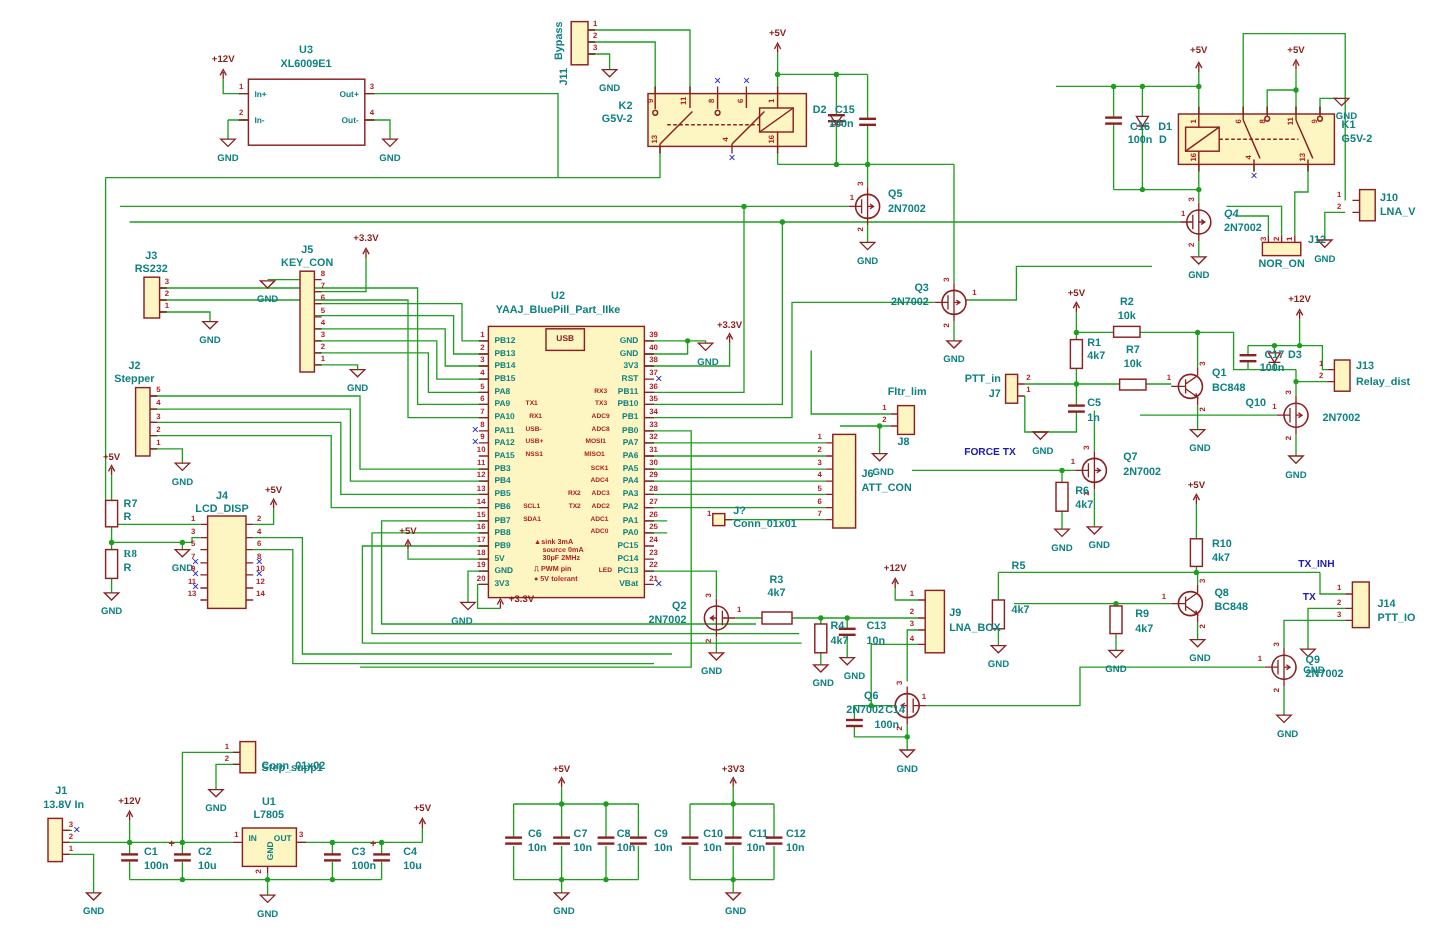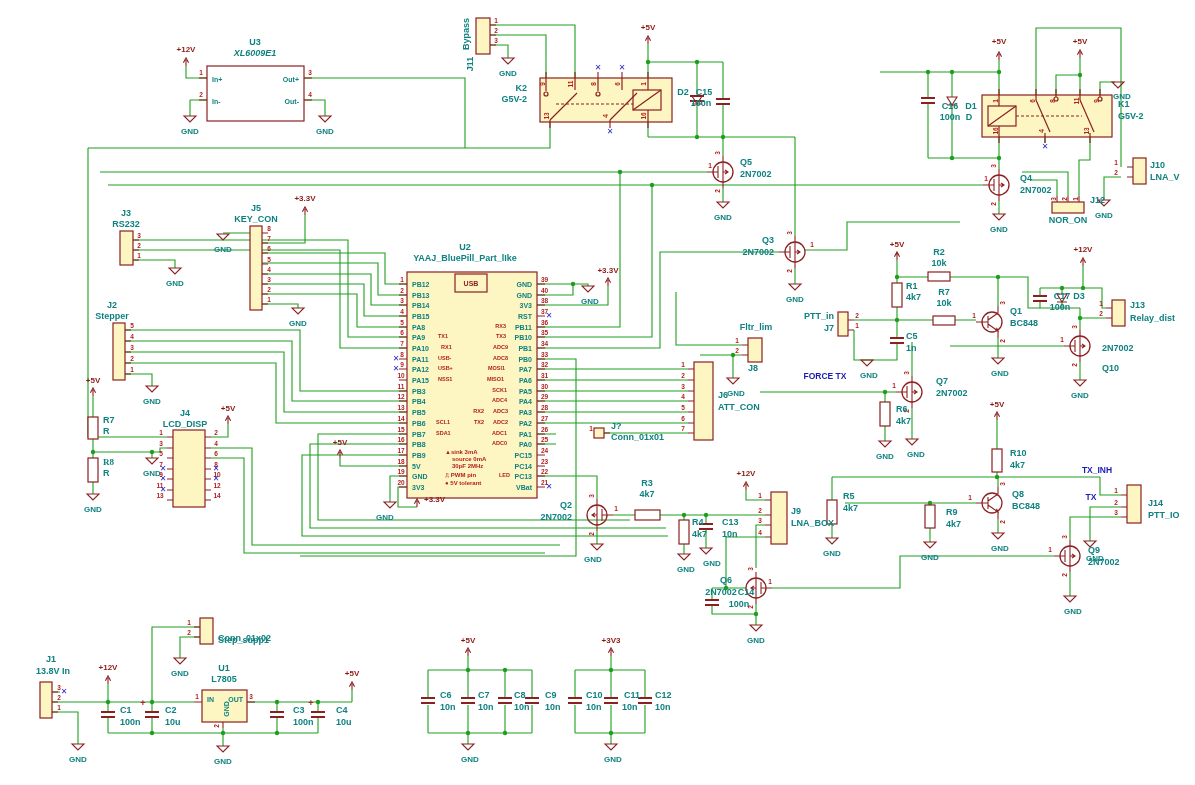--- a/index.html
+++ b/index.html
@@ -248,21 +248,21 @@
     <use href="#mosfet" transform="translate(912,392)"></use>
     <use href="#mosfet" transform="translate(597,515) scale(-1,1)"></use>
     <use href="#mosfet" transform="translate(1070,556)"></use>
     <use href="#mosfet" transform="translate(756,588) scale(-1,1)"></use>
     <use href="#npn" transform="translate(992,322)"></use>
     <use href="#npn" transform="translate(992,503)"></use>
   </g>
 </svg>
 <div id="labels">
       <span class="lbl c-ref" style="left: 255px; top: 42px;">U3</span>
-      <span class="lbl c-ref" style="left: 255px; top: 53px; font-style: italic;">XL6009E1</span>
+      <span class="lbl c-ref" style="left: 255px; top: 53px;">XL6009E1</span>
       <span class="lbl c-pin" style="left: 201px; top: 73px;">1</span>
       <span class="lbl c-pin" style="left: 201px; top: 95px;">2</span>
       <span class="lbl c-pin" style="left: 310px; top: 73px;">3</span>
       <span class="lbl c-pin" style="left: 310px; top: 95px;">4</span>
       <span class="lbl c-pn a-s" style="left: 212px; top: 79px;">In+</span>
       <span class="lbl c-pn a-s" style="left: 212px; top: 101px;">In-</span>
       <span class="lbl c-pn a-e" style="left: 299px; top: 79px;">Out+</span>
       <span class="lbl c-pn a-e" style="left: 299px; top: 101px;">Out-</span>
       <span class="lbl c-pw" style="left: 186px; top: 50px;">+12V</span>
       <span class="lbl c-gn" style="left: 190px; top: 132px;">GND</span>
@@ -303,21 +303,21 @@
       <span class="lbl c-pin rot" style="left: 996px; top: 131px;">16</span>
       <span class="lbl c-pin rot" style="left: 1042px; top: 131px;">4</span>
       <span class="lbl c-pin rot" style="left: 1087px; top: 131px;">13</span>
       <span class="lbl c-pw" style="left: 999px; top: 42px;">+5V</span>
       <span class="lbl c-pw" style="left: 1080px; top: 42px;">+5V</span>
       <span class="lbl c-gn" style="left: 1122px; top: 97px;">GND</span>
       <span class="lbl c-ref" style="left: 950px; top: 106px;">C16</span>
       <span class="lbl c-ref" style="left: 971px; top: 106px;">D1</span>
       <span class="lbl c-ref" style="left: 950px; top: 117px;">100n</span>
       <span class="lbl c-ref" style="left: 969px; top: 117px;">D</span>
-      <span class="lbl c-ref a-s" style="left: 1020px; top: 178px;">Q4</span>
+      <span class="lbl c-ref a-s" style="left: 1020px; top: 178px; font-style: italic;">Q4</span>
       <span class="lbl c-ref a-s" style="left: 1020px; top: 190px;">2N7002</span>
       <span class="lbl c-pin" style="left: 986px; top: 179px;">1</span>
       <span class="lbl c-pin rot" style="left: 994px; top: 166px;">3</span>
       <span class="lbl c-pin rot" style="left: 994px; top: 204px;">2</span>
       <span class="lbl c-gn" style="left: 999px; top: 230px;">GND</span>
       <span class="lbl c-ref a-s" style="left: 1090px; top: 200px;">J12</span>
       <span class="lbl c-ref" style="left: 1068px; top: 220px;">NOR_ON</span>
       <span class="lbl c-pin rot" style="left: 1054px; top: 199px;">3</span>
       <span class="lbl c-pin rot" style="left: 1065px; top: 199px;">2</span>
       <span class="lbl c-pin rot" style="left: 1076px; top: 199px;">1</span>
@@ -531,21 +531,21 @@
       <span class="lbl c-gn" style="left: 1000px; top: 374px;">GND</span>
       <span class="lbl c-net" style="left: 825px; top: 376px;">FORCE TX</span>
       <span class="lbl c-ref" style="left: 1062px; top: 296px;">C17</span>
       <span class="lbl c-ref" style="left: 1079px; top: 296px;">D3</span>
       <span class="lbl c-ref" style="left: 1060px; top: 307px;">100n</span>
       <span class="lbl c-pw" style="left: 1083px; top: 250px;">+12V</span>
       <span class="lbl c-ref a-s" style="left: 1130px; top: 305px;">J13</span>
       <span class="lbl c-ref a-s" style="left: 1130px; top: 318px;">Relay_dist</span>
       <span class="lbl c-pin" style="left: 1101px; top: 304px;">1</span>
       <span class="lbl c-pin" style="left: 1101px; top: 314px;">2</span>
-      <span class="lbl c-ref a-s" style="left: 1102px; top: 336px; margin-top: 32px;">Q10</span>
+      <span class="lbl c-ref a-s" style="left: 1038px; top: 336px;">Q10</span>
       <span class="lbl c-ref a-s" style="left: 1102px; top: 348px;">2N7002</span>
       <span class="lbl c-pin" style="left: 1062px; top: 340px;">1</span>
       <span class="lbl c-pin rot" style="left: 1075px; top: 327px;">3</span>
       <span class="lbl c-pin rot" style="left: 1075px; top: 365px;">2</span>
       <span class="lbl c-gn" style="left: 1080px; top: 396px;">GND</span>
       <span class="lbl c-ref a-e" style="left: 774px; top: 240px;">Q3</span>
       <span class="lbl c-ref a-e" style="left: 774px; top: 252px;">2N7002</span>
       <span class="lbl c-pin" style="left: 812px; top: 245px;">1</span>
       <span class="lbl c-pin rot" style="left: 790px; top: 233px;">3</span>
       <span class="lbl c-pin rot" style="left: 790px; top: 271px;">2</span>
@@ -581,21 +581,21 @@
       <span class="lbl c-pin" style="left: 760px; top: 533px;">4</span>
       <span class="lbl c-pw" style="left: 746px; top: 474px;">+12V</span>
       <span class="lbl c-ref" style="left: 726px; top: 580px;">Q6</span>
       <span class="lbl c-ref" style="left: 721px; top: 592px;">2N7002</span>
       <span class="lbl c-ref" style="left: 746px; top: 592px;">C14</span>
       <span class="lbl c-ref" style="left: 739px; top: 604px;">100n</span>
       <span class="lbl c-pin" style="left: 770px; top: 582px;">1</span>
       <span class="lbl c-pin rot" style="left: 751px; top: 569px;">3</span>
       <span class="lbl c-pin rot" style="left: 751px; top: 607px;">2</span>
       <span class="lbl c-gn" style="left: 756px; top: 641px;">GND</span>
-      <span class="lbl c-ref a-s" style="left: 843px; top: 496px;">R5</span>
+      <span class="lbl c-ref a-s" style="left: 843px; top: 472px;">R5</span>
       <span class="lbl c-ref a-s" style="left: 843px; top: 508px;">4k7</span>
       <span class="lbl c-gn" style="left: 832px; top: 554px;">GND</span>
       <span class="lbl c-ref a-s" style="left: 946px; top: 512px;">R9</span>
       <span class="lbl c-ref a-s" style="left: 946px; top: 524px;">4k7</span>
       <span class="lbl c-gn" style="left: 930px; top: 558px;">GND</span>
       <span class="lbl c-ref a-s" style="left: 1010px; top: 453px;">R10</span>
       <span class="lbl c-ref a-s" style="left: 1010px; top: 465px;">4k7</span>
       <span class="lbl c-pw" style="left: 997px; top: 405px;">+5V</span>
       <span class="lbl c-ref a-s" style="left: 1012px; top: 494px;">Q8</span>
       <span class="lbl c-ref a-s" style="left: 1012px; top: 506px;">BC848</span>

